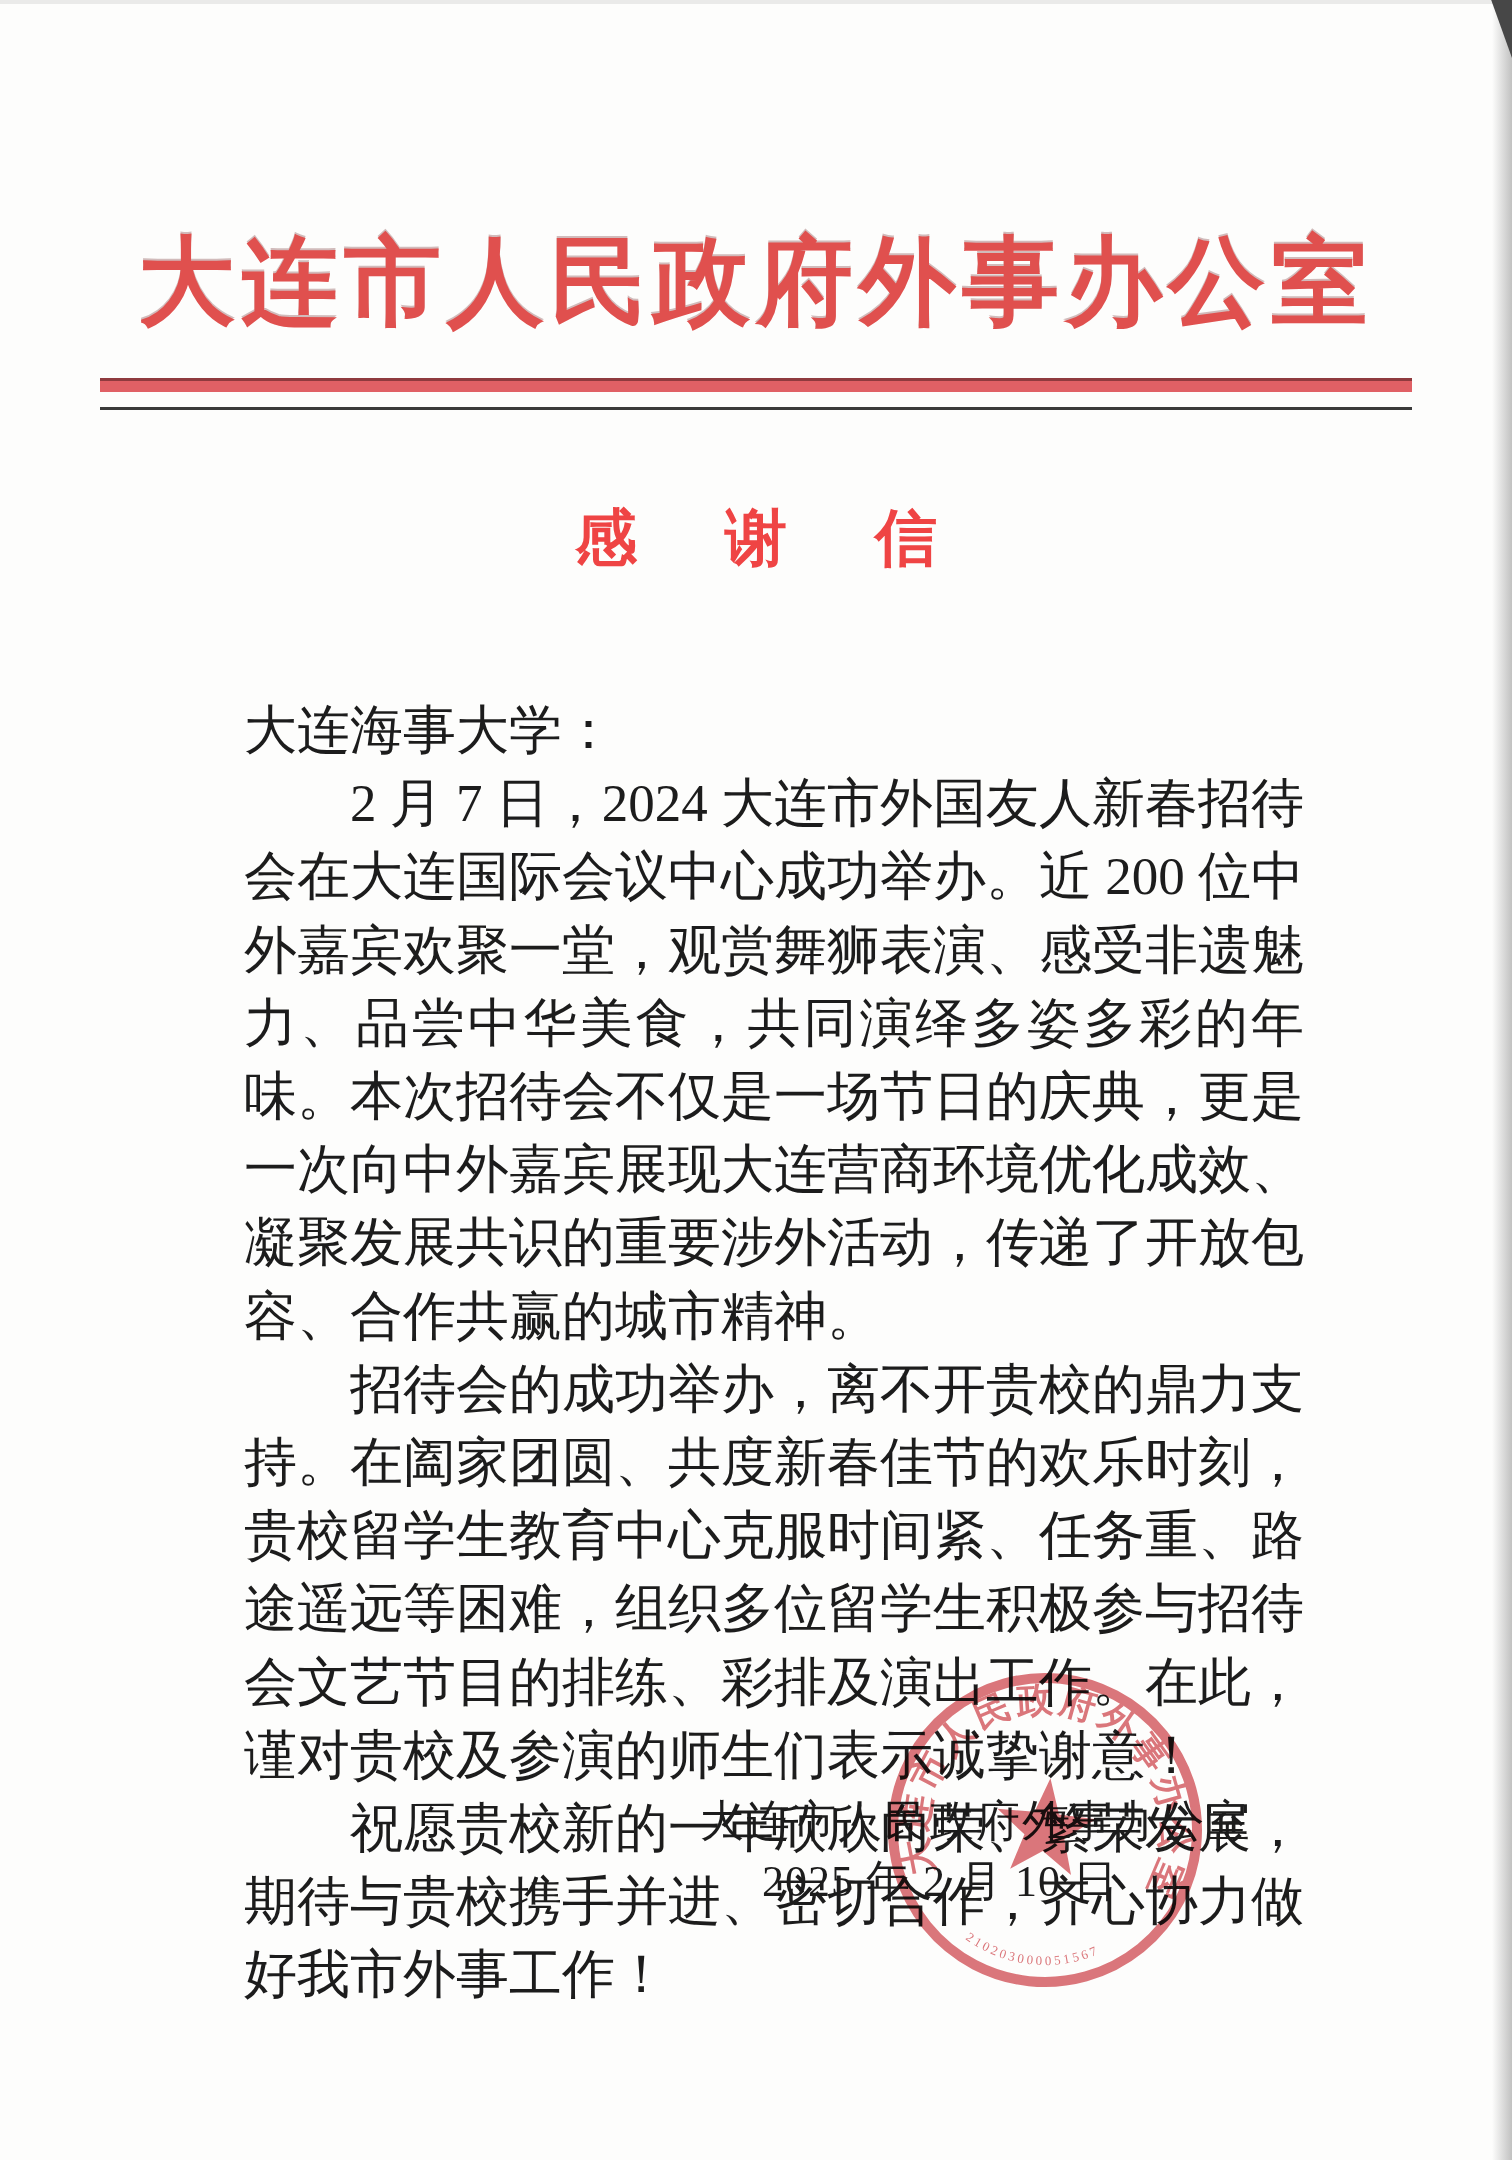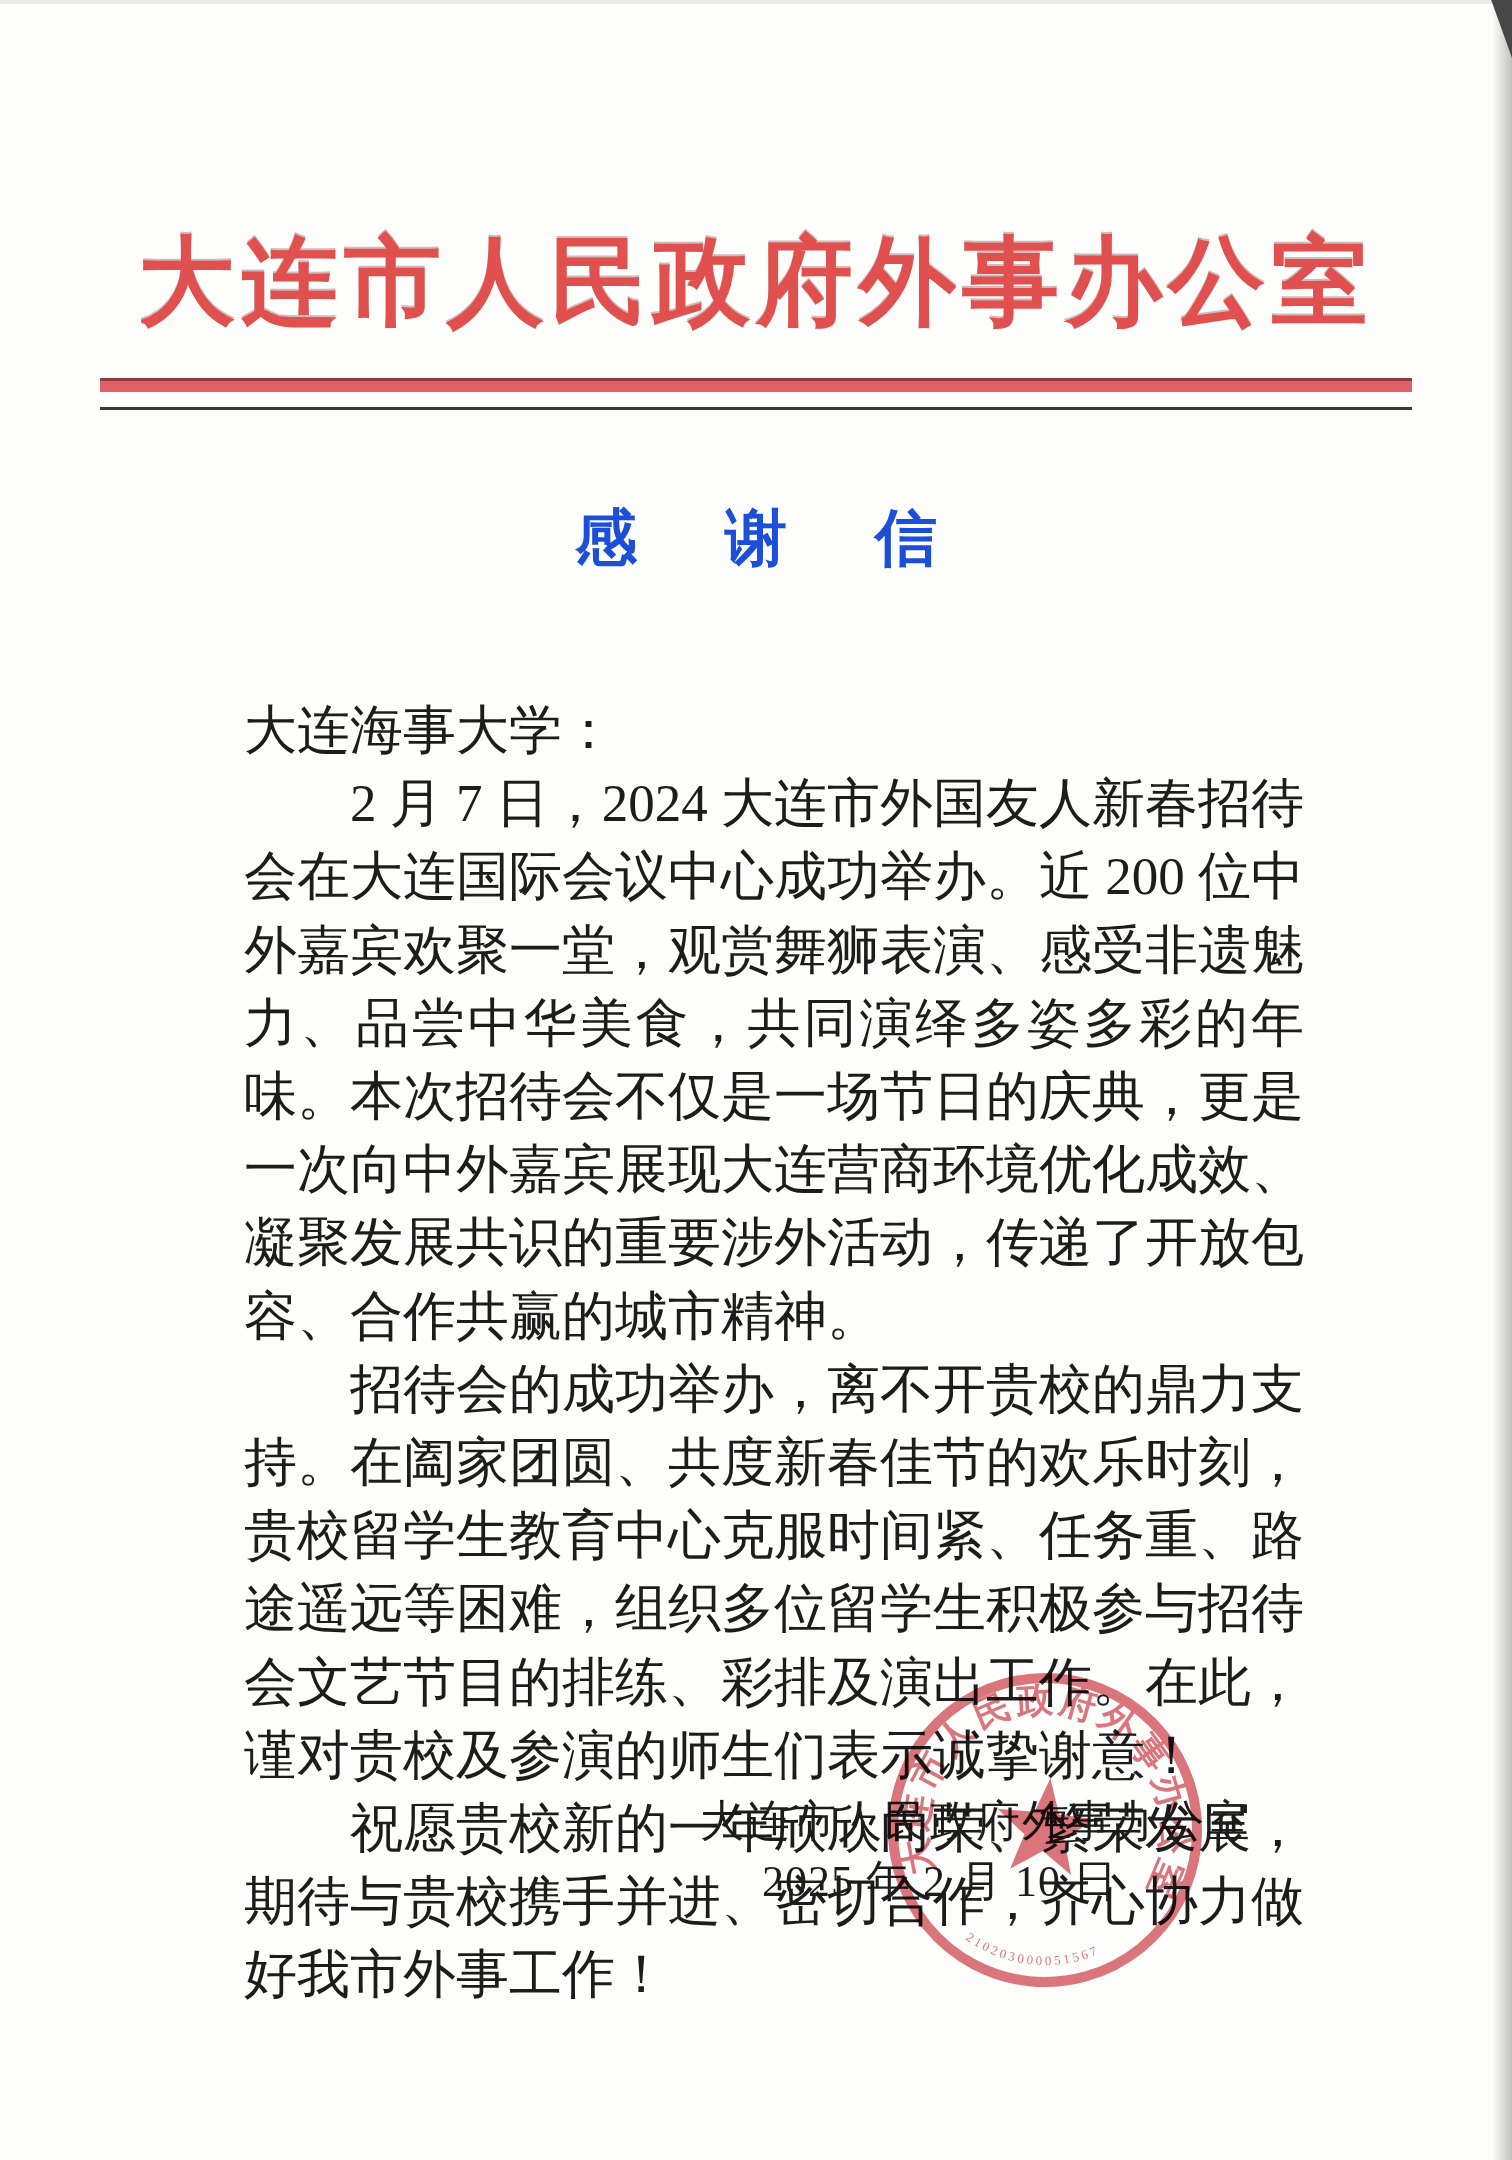--- a/index.html
+++ b/index.html
@@ -23,21 +23,21 @@
     height:11px; background:#e06065; border-top:3px solid #8f3a3e;
   }
   .rule-black {
     position:absolute; left:100px; width:1312px; top:407px;
     height:3px; background:#3a3a3a;
   }
 
   
   .doc-title {
     position:absolute; top:496px; left:0; width:1512px;
-    text-align:center; font-size:62px; font-weight:bold; color:#1d4ed8;
+    text-align:center; font-size:62px; font-weight:bold; color:#ef4444;
     letter-spacing:88px; text-indent:88px; white-space:nowrap;
   }
 
   
   .letter-body {
     position:absolute; left:244px; top:694px; width:1060px;
     font-size:53px; line-height:73.2px; text-align:justify;
   }
   .letter-body p { margin:0; text-indent:2em; }
   .letter-body .salutation { text-indent:0; }

